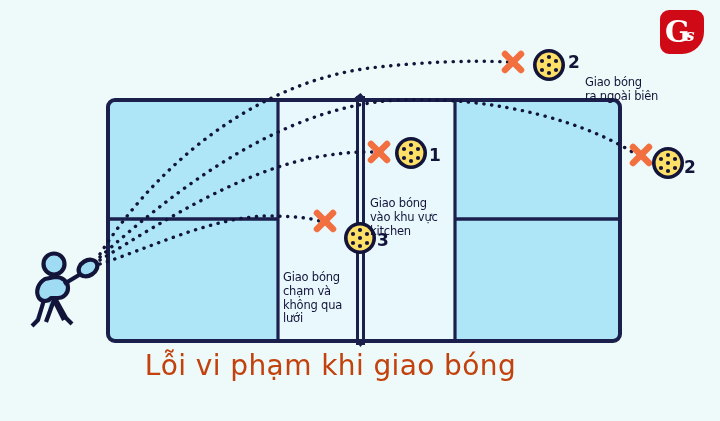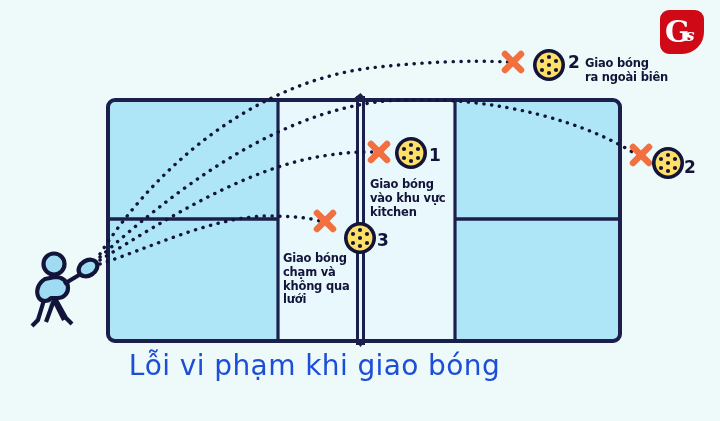--- a/index.html
+++ b/index.html
@@ -24,41 +24,42 @@
   #scene {
     position: absolute;
     left: 0; top: 0;
     width: 720px;
     height: 421px;
   }
   .lbl {
     position: absolute;
     color: #13143a;
     font-family: "DejaVu Sans", sans-serif;
-    font-weight: bold;
+    font-weight: normal;
     letter-spacing: -0.2px;
     line-height: 1.12;
     white-space: pre-line;
+    margin-top: 19px;
   }
   .num {
     position: absolute;
     color: #13143a;
     font-family: "DejaVu Sans", sans-serif;
     font-weight: bold;
   }
   #cap {
     position: absolute;
-    left: 0;
+    left: 16px;
     top: 349px;
     width: 629px;
     text-align: center;
     font-family: "DejaVu Sans", sans-serif;
     font-size: 28px;
     font-weight: 500;
-    color: #1d4ed8;
+    color: #c2410c;
     letter-spacing: 0.4px;
   }
   #logo {
     position: absolute;
     left: 660px;
     top: 10px;
     width: 44px;
     height: 44px;
     background: #cf0a16;
     border-radius: 9px 9px 22px 9px;

